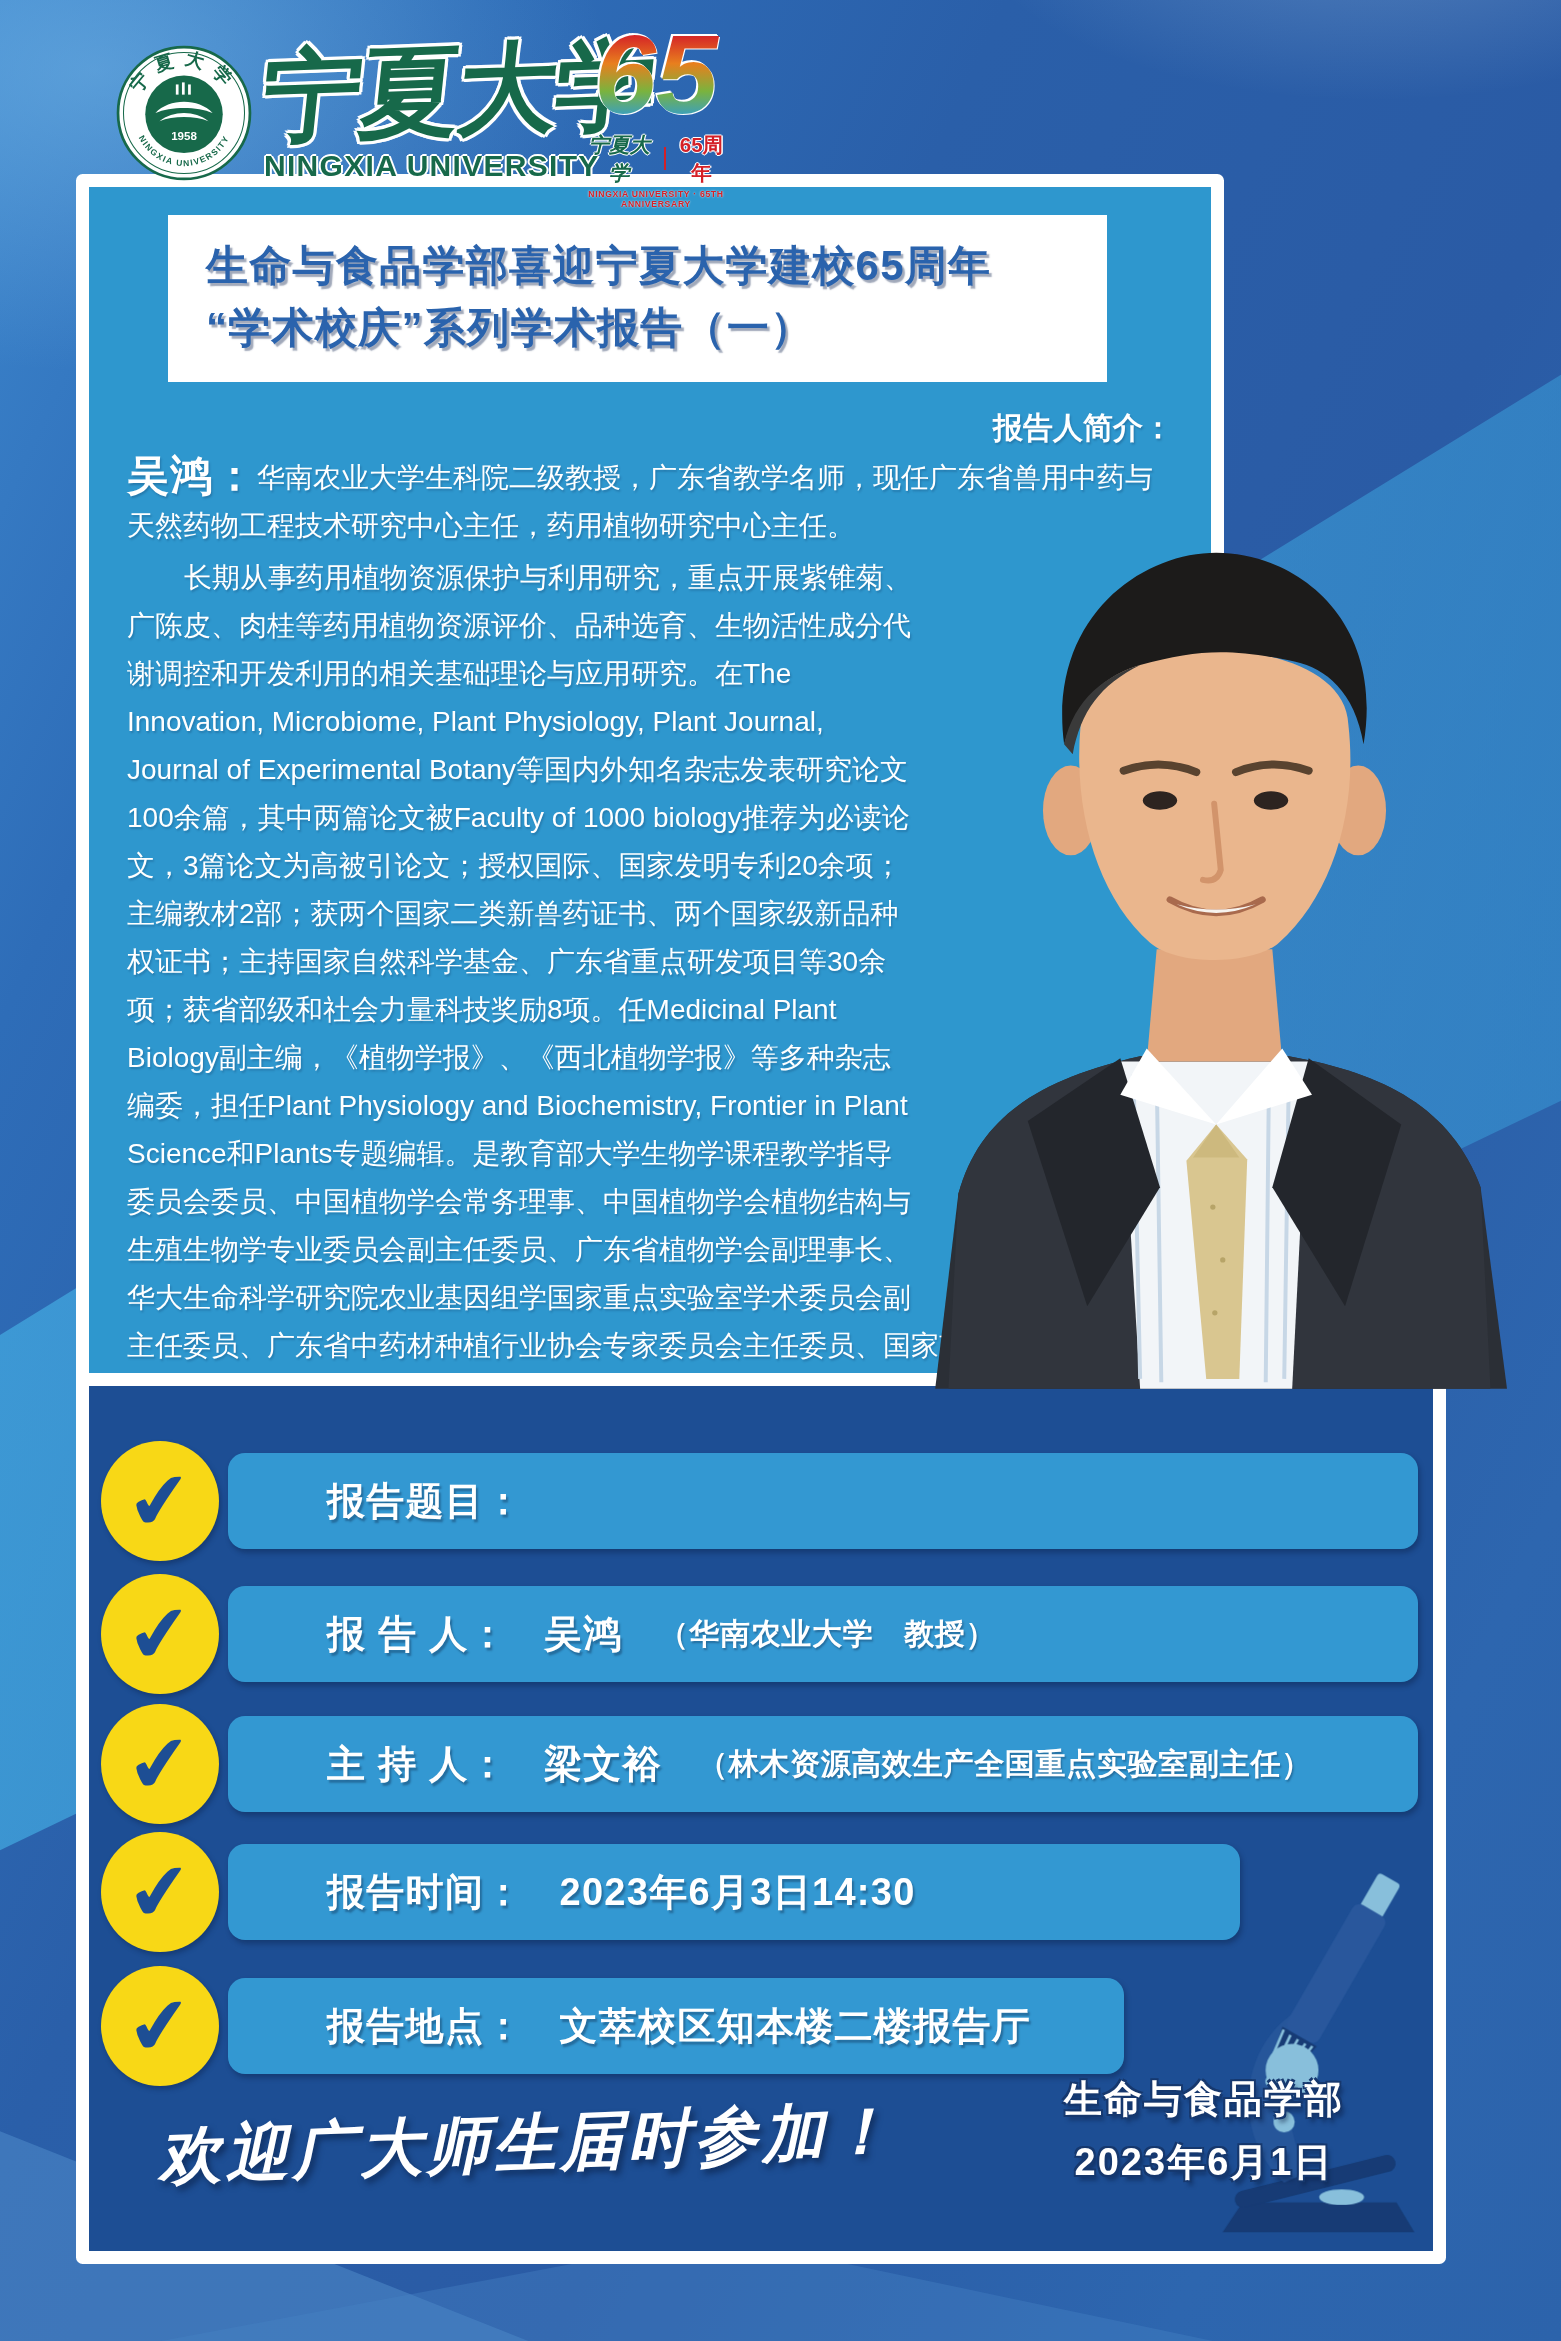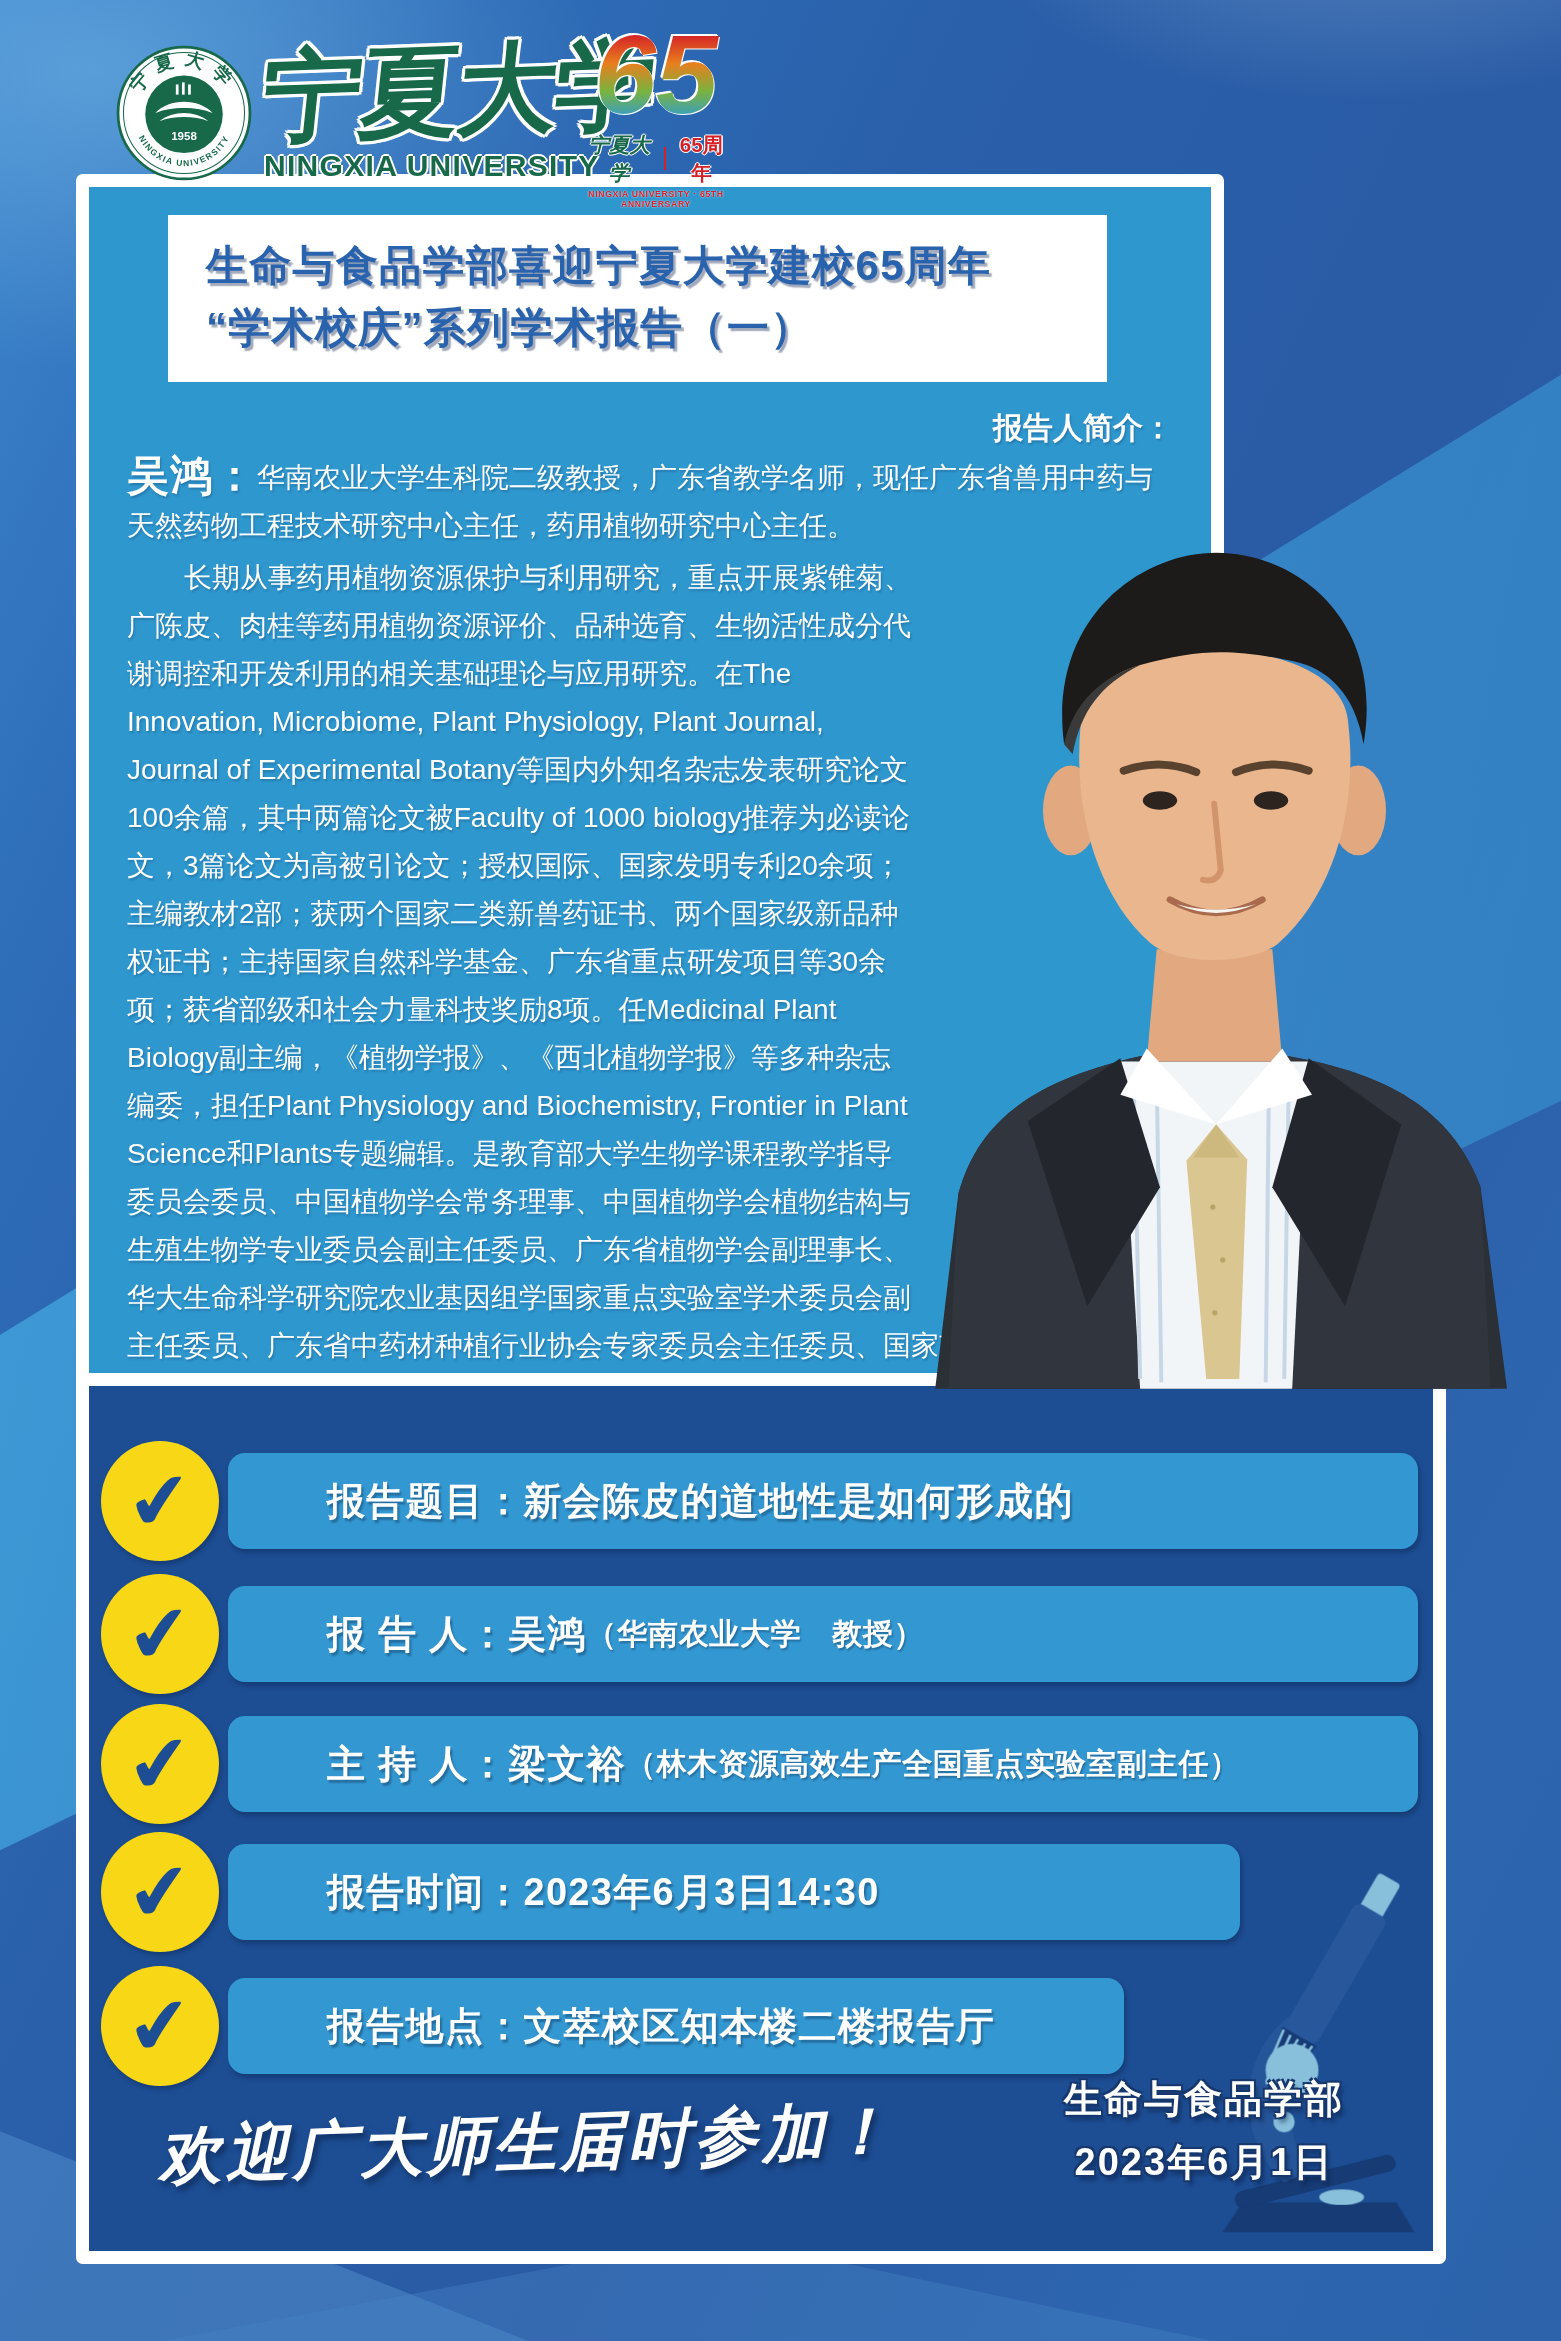--- a/index.html
+++ b/index.html
@@ -52,21 +52,21 @@
 
   
   #speaker-photo{position:absolute;left:922px;top:526px;width:585px;height:863px;z-index:4;}
 
   
   #details-panel{position:absolute;left:76px;top:1373px;width:1370px;height:891px;
     background:#1d4e94;border:13.2px solid #ffffff;border-radius:6.6px;box-sizing:border-box;z-index:2;}
   .row{position:absolute;left:0;width:100%;height:96px;}
   .row .bar{position:absolute;left:139px;top:0;height:96px;background:#3398d2;border-radius:17px;
     display:flex;align-items:center;padding-left:99px;box-sizing:border-box;white-space:nowrap;
-    box-shadow:2px 3.3px 5.3px rgba(8,25,60,.35);}
+    box-shadow:2px 3.3px 5.3px rgba(8,25,60,.35);gap:36px;}
   .row .check-badge{position:absolute;left:12px;top:-12px;width:118px;height:120px;border-radius:50%;
     background:#f8d816;display:flex;align-items:center;justify-content:center;
     box-shadow:2px 3.3px 5.3px rgba(8,25,60,.35);}
   .check-glyph{font-size:78px;font-weight:900;color:#1d4e94;transform:rotate(-6deg);line-height:1;}
   .row-label,.row-value{font-size:38px;font-weight:900;color:#ffffff;letter-spacing:1.3px;
     text-shadow:2px 2.6px 2px rgba(8,28,60,.35);}
   .row-note{font-family:"Liberation Serif",serif;font-size:30px;font-weight:700;color:#ffffff;
     letter-spacing:0.7px;margin-left:0;text-shadow:1.3px 2px 2px rgba(8,28,60,.35);}
   #row-1{top:67px;} #row-2{top:200px;} #row-3{top:330px;} #row-4{top:458px;} #row-5{top:592px;}
   #row-1 .bar,#row-2 .bar,#row-3 .bar{width:1190px;} #row-4 .bar{width:1012px;align-items:center;} #row-5 .bar{width:896px;}
@@ -176,21 +176,20 @@
     <path d="M442,420 L452,520 Q446,540 425,535" stroke="#d2946b" stroke-width="9" fill="none" stroke-linecap="round"></path>
     <path d="M375,565 Q445,605 515,565" stroke="#a96a4d" stroke-width="10" fill="none" stroke-linecap="round"></path>
     <path d="M385,572 Q445,598 505,572 Q445,588 385,572 Z" fill="#f7f3ee"></path>
   </svg>
 
   <div id="details-panel">
 
     <div class="row" id="row-1">
       <div class="bar">
         <span class="row-label">报告题目：</span>
-          <span class="row-value">新会陈皮的道地性是如何形成的</span>
       </div>
       <div class="check-badge">
           <span class="check-glyph">✔</span>
         </div>
     </div>
 
     <div class="row" id="row-2">
       <div class="bar">
         <span class="row-label">报 告 人：</span>
           <span class="row-value">吴鸿</span>

